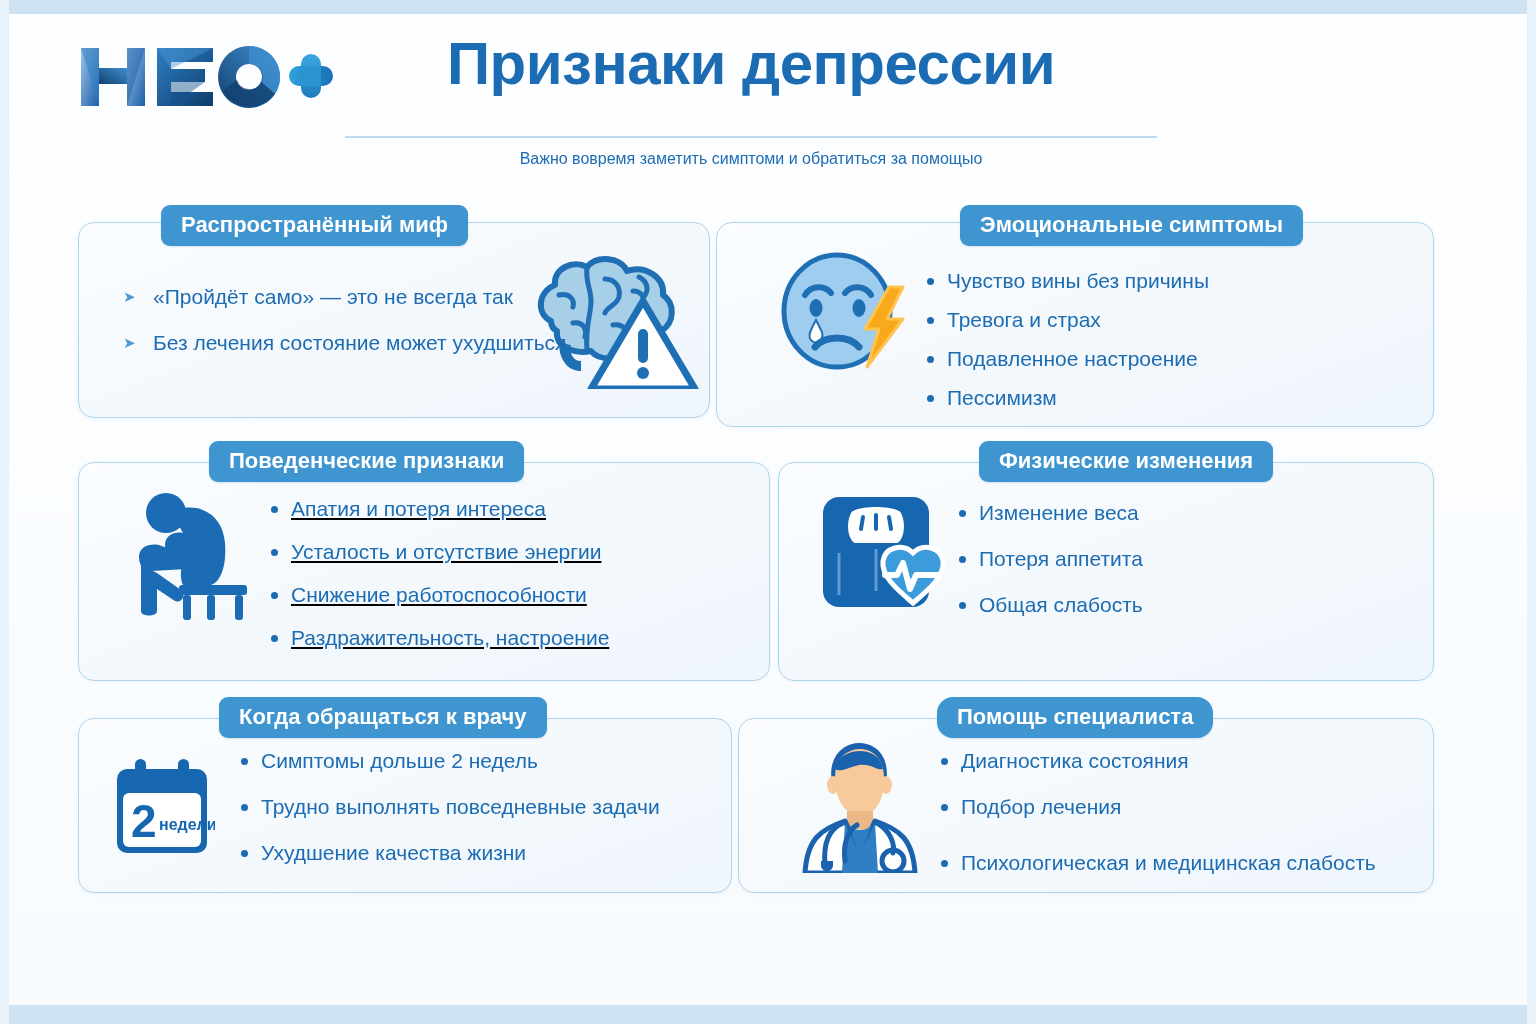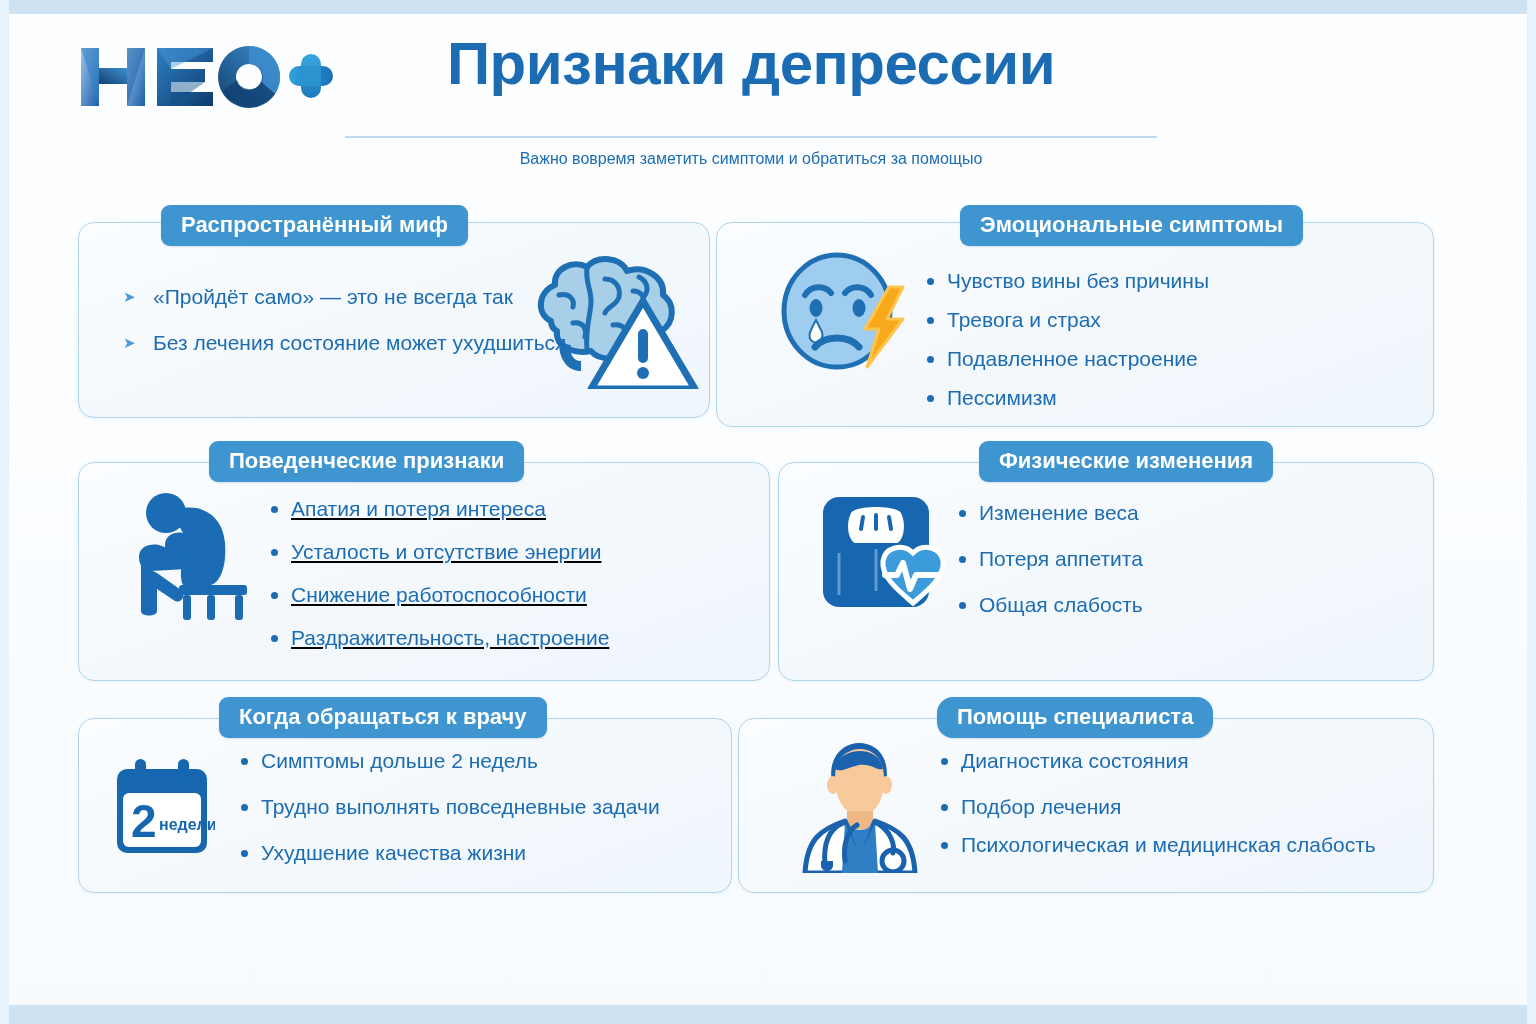--- a/index.html
+++ b/index.html
@@ -312,18 +312,18 @@
           <path d="M70,84 C60,90 56,104 58,120"></path>
           <path d="M90,82 C104,90 108,104 106,112"></path>
         </g>
         <circle cx="106" cy="120" r="11" fill="none" stroke="#1A62AD" stroke-width="5"></circle>
         <path d="M34,124 C34,132 46,132 46,124 L46,120 L34,120 Z" fill="#1A62AD"></path>
       </svg>
     </span>
 
     <ul class="bullets" style="left:200px;top:30px;margin:0;padding:0;">
       <li style="margin-bottom:22px;">Диагностика состояния</li>
-      <li style="margin-bottom:14px;">Подбор лечения</li>
+      <li style="margin-bottom:32px;">Подбор лечения</li>
       <li>Психологическая и медицинская слабость</li>
     </ul>
   </div>
 
 </div>
 
 </body></html>

